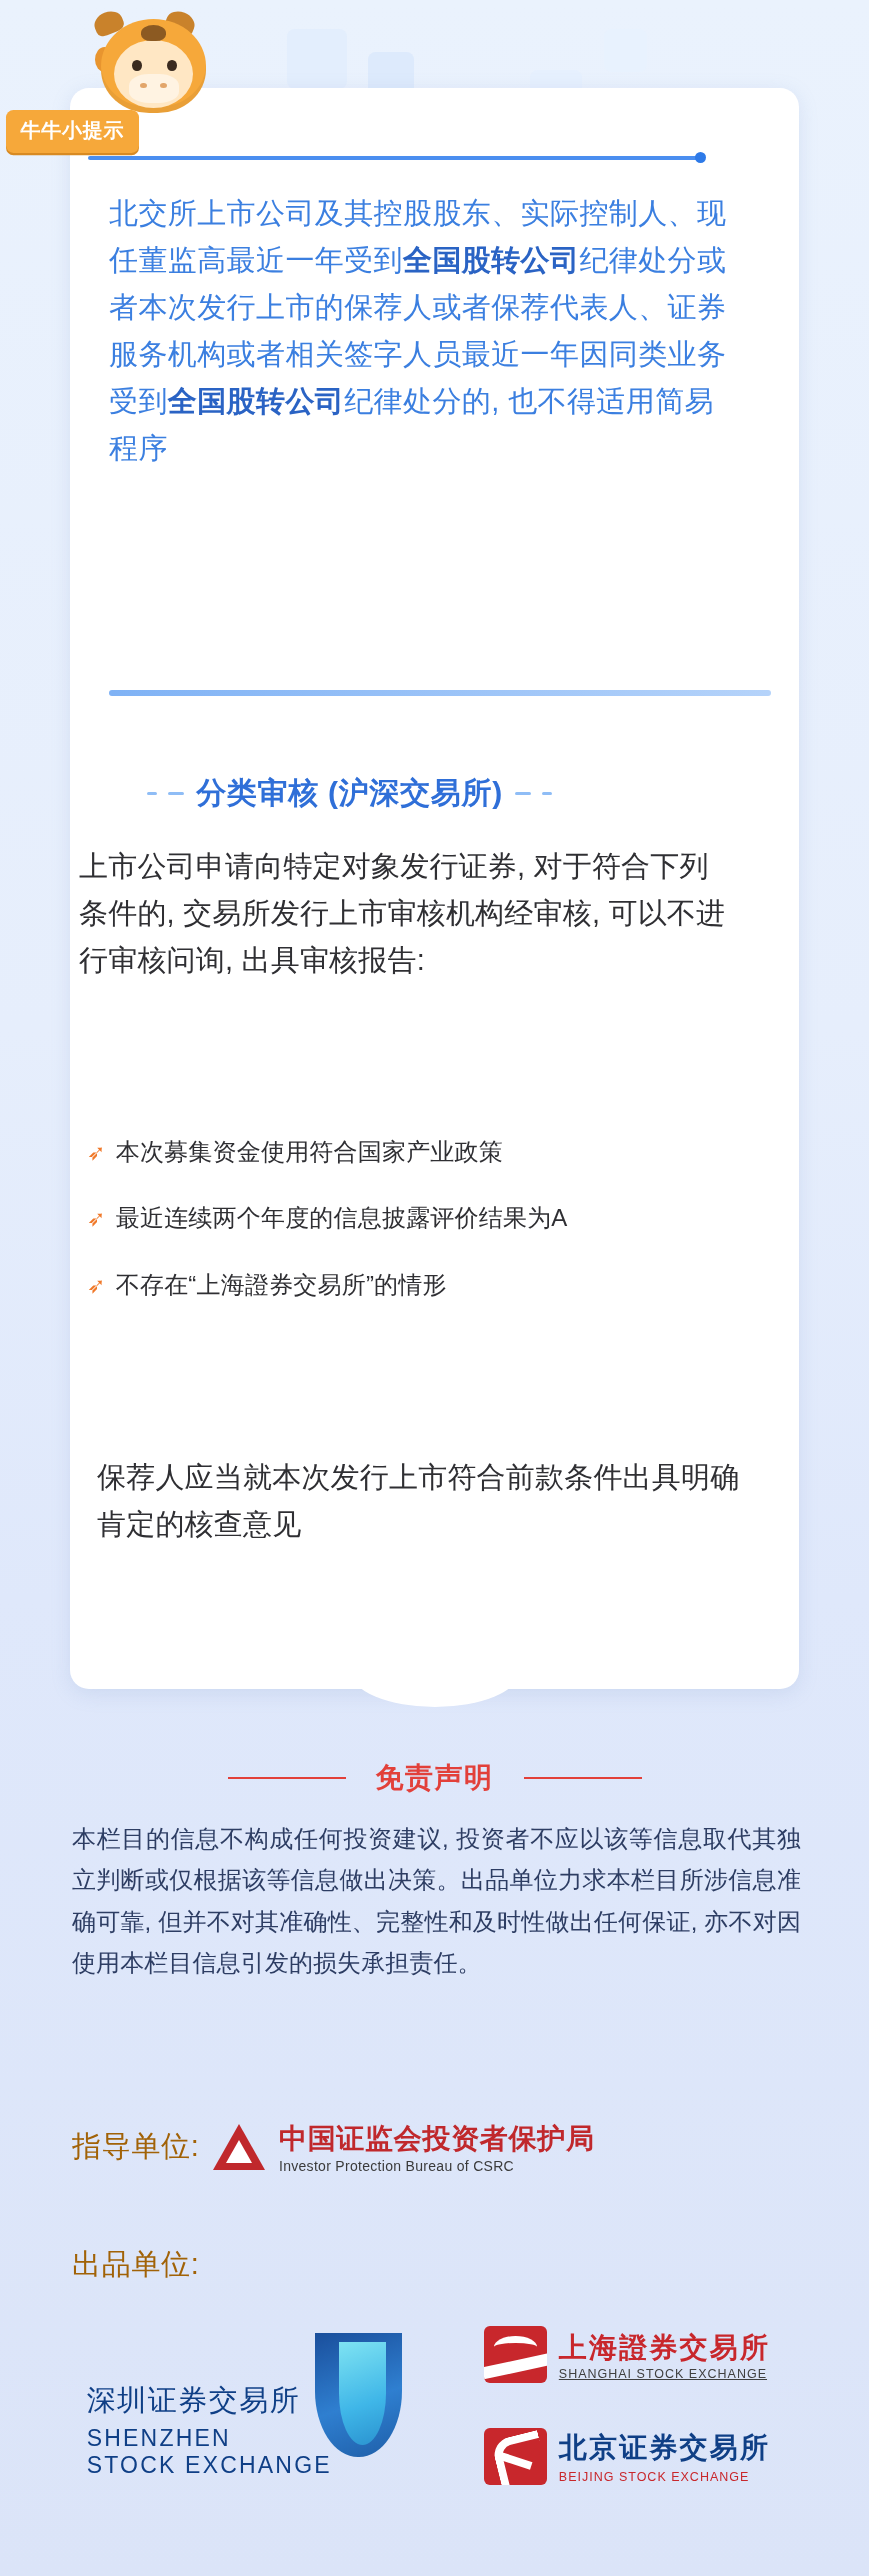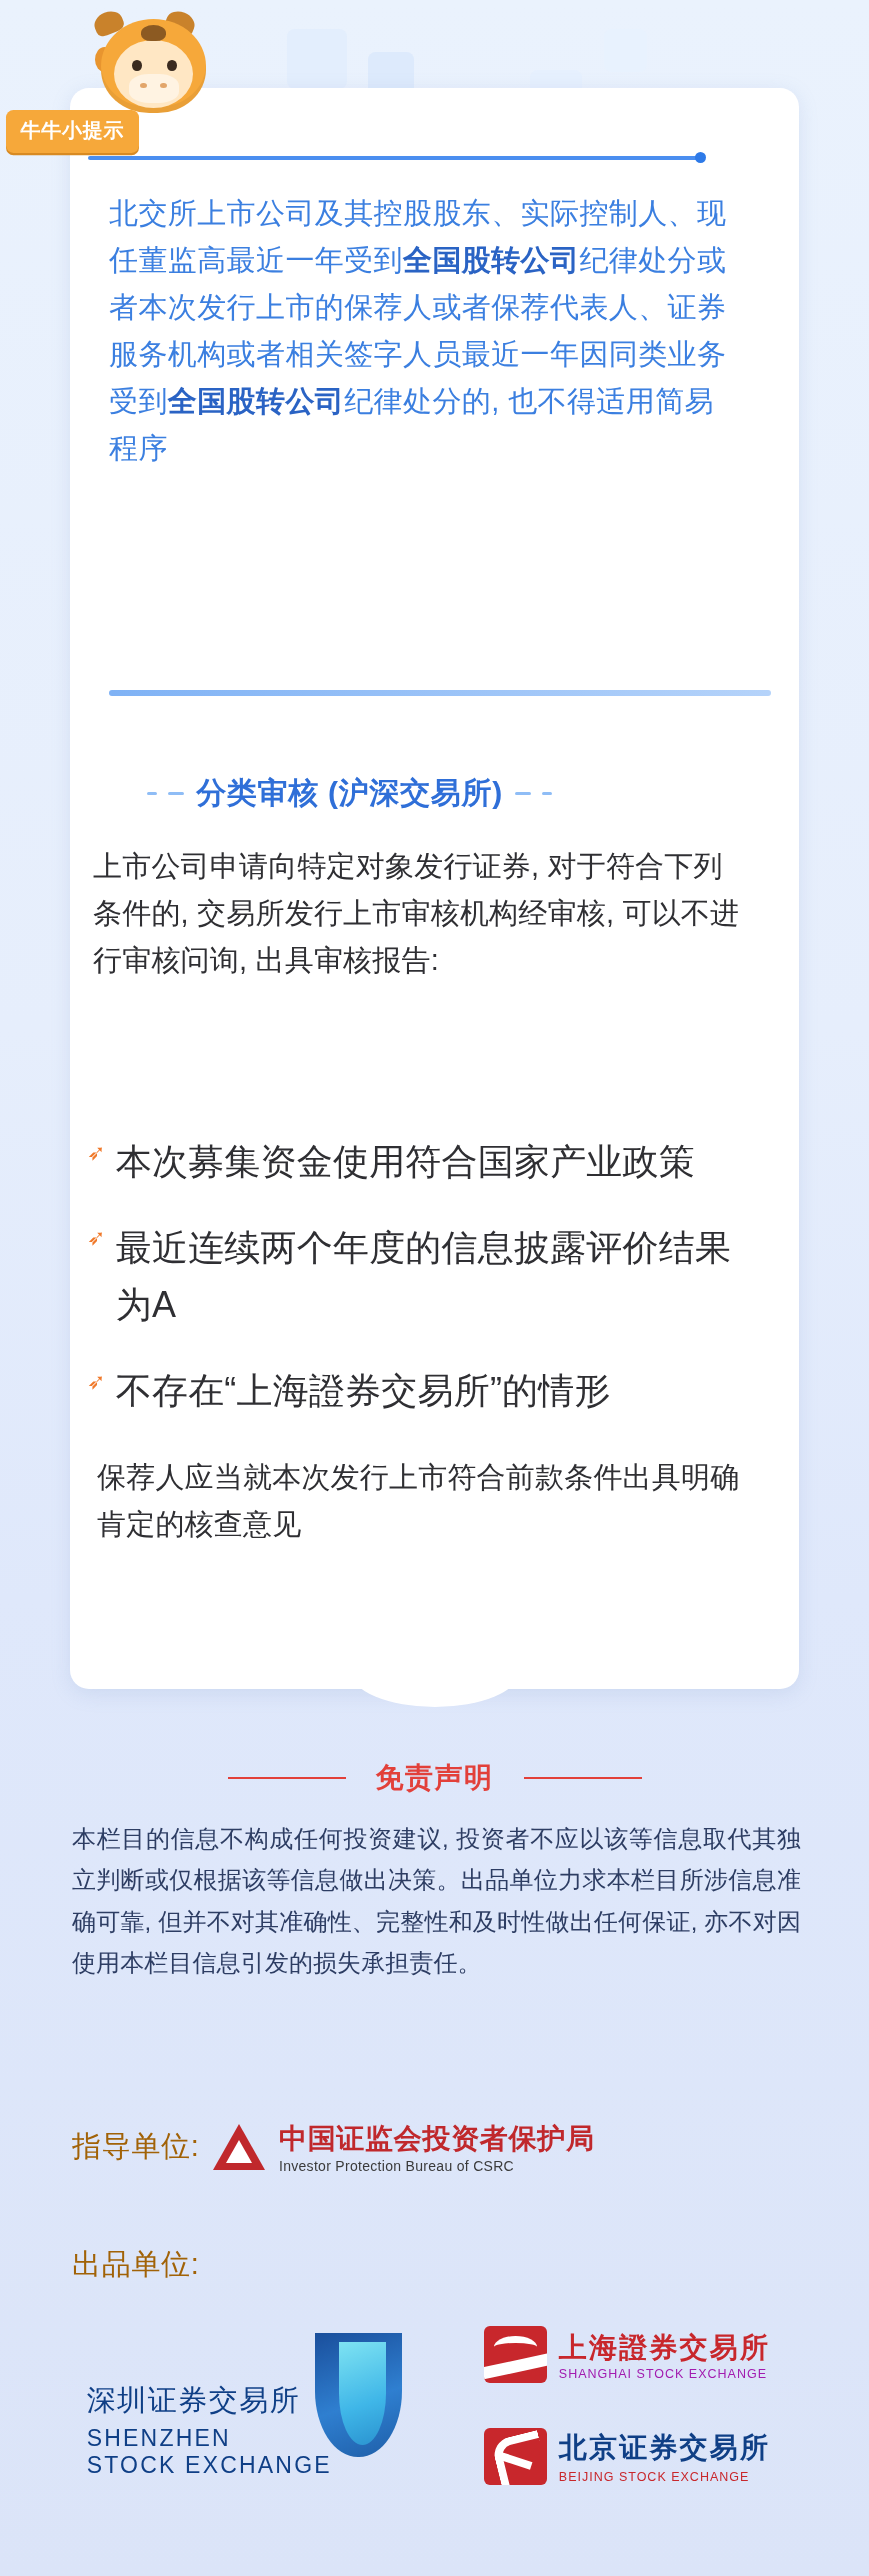--- a/index.html
+++ b/index.html
@@ -98,31 +98,31 @@
     display:flex; align-items:center; justify-content:center; gap:11.8px;
   }
   .sec-head .dash { width:16px; height:3.7px; background:#8fbdf6; border-radius:2.2px; }
   .sec-head .dash.small { width:9.6px; }
   .sec-head .title {
     font-size:30px; font-weight:bold; color:#2f6fd8; letter-spacing:0.7px; white-space:nowrap;
   }
 
   
   .body-copy {
-    position:absolute; left:93px; top:843px; width:648px;
+    position:absolute; left:79px; top:843px; width:648px;
     font-size:29px; line-height:1.62; color:#2f2f33; letter-spacing:0.2px;
   }
 
   .bullets { position:absolute; left:87px; top:1133px; width:670px; }
   .bullet { display:flex; align-items:flex-start; margin-bottom:28px; }
   .bullet .arrow {
     flex:0 0 auto; margin:8.8px 10.3px 0 0; color:#f0792a; font-size:22px; line-height:1;
   }
   .bullet .txt {
-    font-size:36px; line-height:1.6; color:#2f2f33; letter-spacing:0.2px;
+    font-size:24px; line-height:1.6; color:#2f2f33; letter-spacing:0.2px;
   }
 
   .closing {
     position:absolute; left:97px; top:1454px; width:655px;
     font-size:29px; line-height:1.62; color:#2f2f33; letter-spacing:0.2px;
   }
 
   
   .disc-head {
     position:absolute; left:0; top:1759px; width:869px;
@@ -185,21 +185,21 @@
   }
   .sse-mark:before {
     content:""; position:absolute; left:-7.4px; top:34px; width:81px; height:11.8px;
     background:#ffffff; transform:rotate(-12deg);
   }
   .sse-mark:after {
     content:""; position:absolute; left:10.3px; top:10.3px; width:43px; height:14.7px;
     border-top:7.4px solid #ffffff; border-radius:60% 60% 0 0;
   }
   .sse-text .cn { font-size:28px; color:#c8272c; font-weight:bold; letter-spacing:2.2px; }
-  .sse-text .en { font-size:12.5px; color:#a21caf; letter-spacing:1px; margin-top:0; }
+  .sse-text .en { font-size:12.5px; color:#404040; letter-spacing:1px; margin-top:0;text-decoration:underline; }
 
   
   .bse { position:absolute; left:412px; top:124px; display:flex; align-items:center; gap:11.8px; }
   .bse-mark {
     width:63px; height:57px; background:#c8272c; border-radius:5.9px; position:relative; overflow:hidden;
   }
   .bse-mark:before {
     content:""; position:absolute; left:11.8px; top:7.4px; width:40px; height:43px;
     border-left:8px solid #ffffff; border-top:8px solid #ffffff;
     border-radius:19px 0 0 0; transform:rotate(-14deg);

